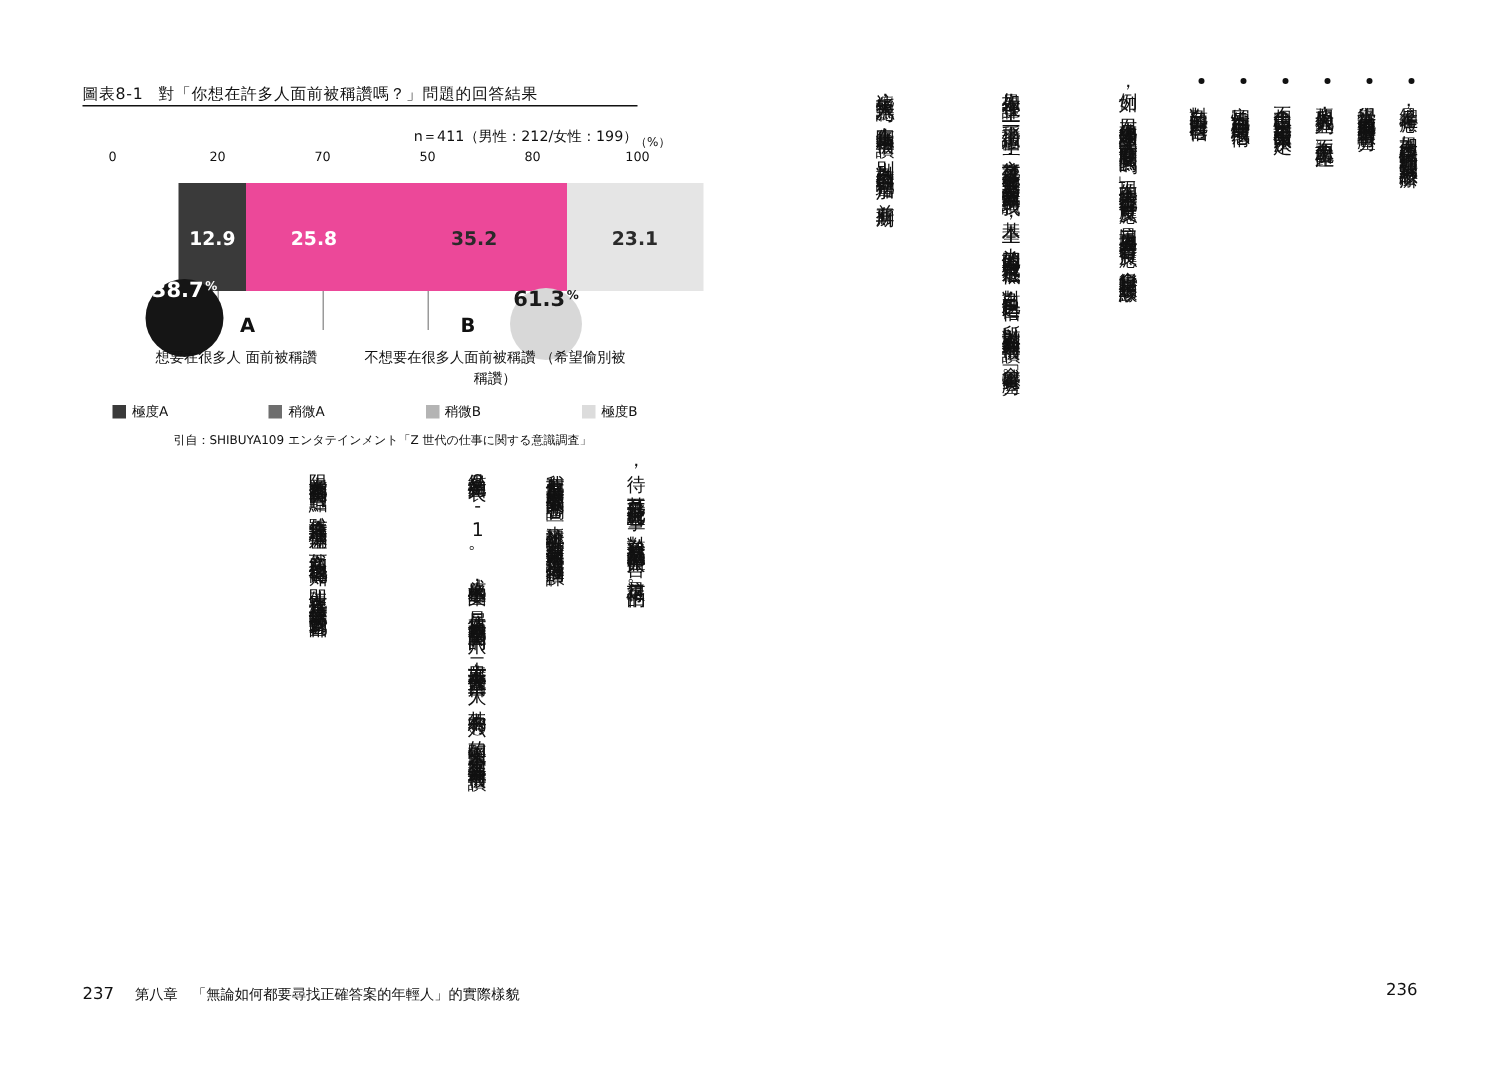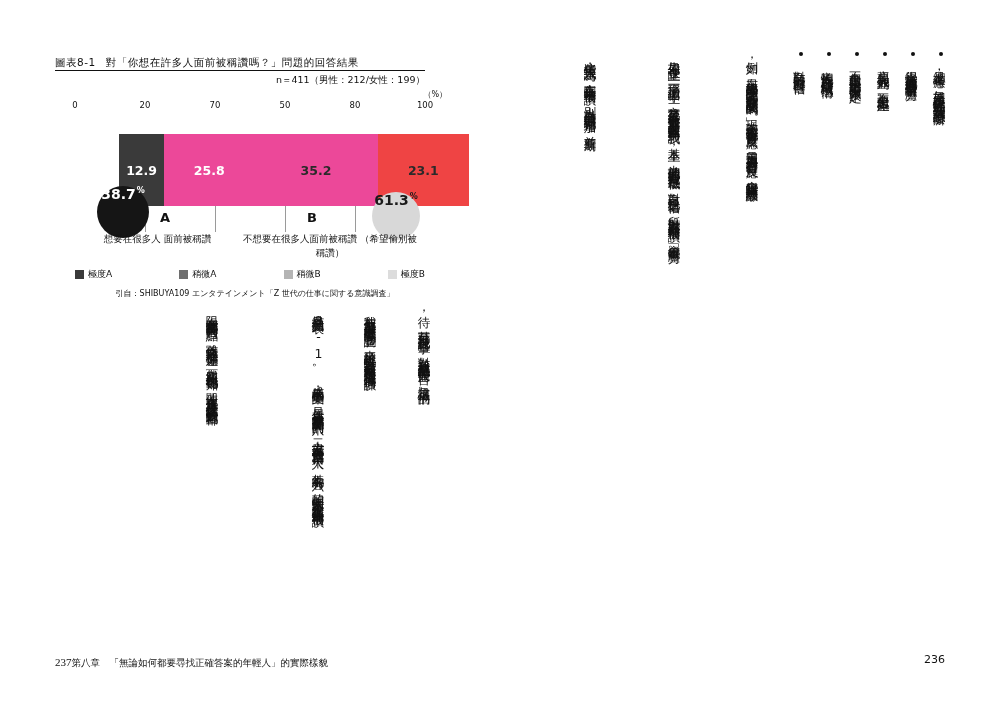--- a/index.html
+++ b/index.html
@@ -17,49 +17,49 @@
   .left-page{position:absolute;left:0;top:0;width:520px;height:710px;}
 
   .fig-caption{
     position:absolute;left:55px;top:56px;
     font-size:10.5px;letter-spacing:.5px;color:#111;
     white-space:nowrap;
   }
   .fig-caption .num{margin-right:10px;}
 
   .n-line{
-    position:absolute;right:-5px;top:74px;width:400px;
+    position:absolute;right:-5px;top:85px;width:400px;
     text-align:right;font-size:9.5px;color:#111;
   }
 
   .chart-wrap{position:absolute;left:75px;top:100px;width:350px;}
 
   .axis{position:relative;height:20px;width:350px;}
   .axis .tick{
     position:absolute;top:0;font-size:8.5px;color:#111;
     transform:translateX(-50%);
   }
   .axis .unit{
     position:absolute;right:-22px;top:-10px;font-size:8px;color:#111;
     line-height:1.15;text-align:right;
   }
 
   .bar{
     position:relative;display:flex;width:350px;height:72px;
-    margin-top:14px;
+    margin-top:2px;
     padding-left:44px;
   }
   .seg{
     display:flex;align-items:center;justify-content:center;
     font-size:12.5px;font-weight:bold;
   }
   .seg.s1{background:#3a3a3a;color:#fff;}
   .seg.s2{background:#ec4899;color:#fff;}
   .seg.s3{background:#ec4899;color:#2a2a2a;}
-  .seg.s4{background:#ef4444;color:#2a2a2a;}
+  .seg.s4{background:#e5e5e5;color:#2a2a2a;}
 
   .ticks-under{position:relative;width:350px;height:26px;}
   .ticks-under .vline{
     position:absolute;top:0;width:1px;height:26px;background:#9a9a9a;
   }
 
   .bubble{
     position:absolute;border-radius:50%;display:flex;
     justify-content:center;
     font-weight:bold;
@@ -117,21 +117,21 @@
   .bullet-col{position:absolute;top:52px;height:330px;}
 
   .dot{
     display:block;width:4px;height:4px;border-radius:50%;
     background:#111;margin:0 auto 5px auto;
   }
 
   
   .folio-left{
     position:absolute;left:55px;bottom:40px;font-size:10px;color:#111;
-    display:flex;align-items:baseline;white-space:nowrap;font-family:Liberation Serif, serif;
+    display:flex;align-items:baseline;gap:14px;white-space:nowrap;
   }
   .folio-left .pg{font-size:11px;}
   .folio-left .ch{font-size:9.5px;}
   .folio-right{
     position:absolute;right:55px;bottom:44px;font-size:11px;color:#111;
   }
 </style>
 </head>
 <body>
 
@@ -171,21 +171,21 @@
         <span class="vline" style="left:40%;"></span>
         <span class="vline" style="left:60%;"></span>
         <span class="vline" style="left:80%;"></span>
       </div>
     </div>
 
     <div class="bubble dark" style="left:97px;top:186px;width:52px;height:52px;">
       <span class="pct">38.7</span>
         <span class="sm">%</span>
     </div>
-    <div class="bubble light" style="left:340px;top:192px;width:48px;height:48px;margin-left:32px;">
+    <div class="bubble light" style="left:340px;top:192px;width:48px;height:48px;">
       <span class="pct">61.3</span>
         <span class="sm">%</span>
     </div>
 
     <div class="callout-letter" style="left:160px;top:210px;">A</div>
     <div class="callout-letter" style="left:307px;top:210px;">B</div>
 
     <div class="callout-text" style="left:95px;top:232px;width:125px;">想要在很多人
 面前被稱讚</div>
     <div class="callout-text" style="left:240px;top:232px;width:180px;">不想要在很多人面前被稱讚

